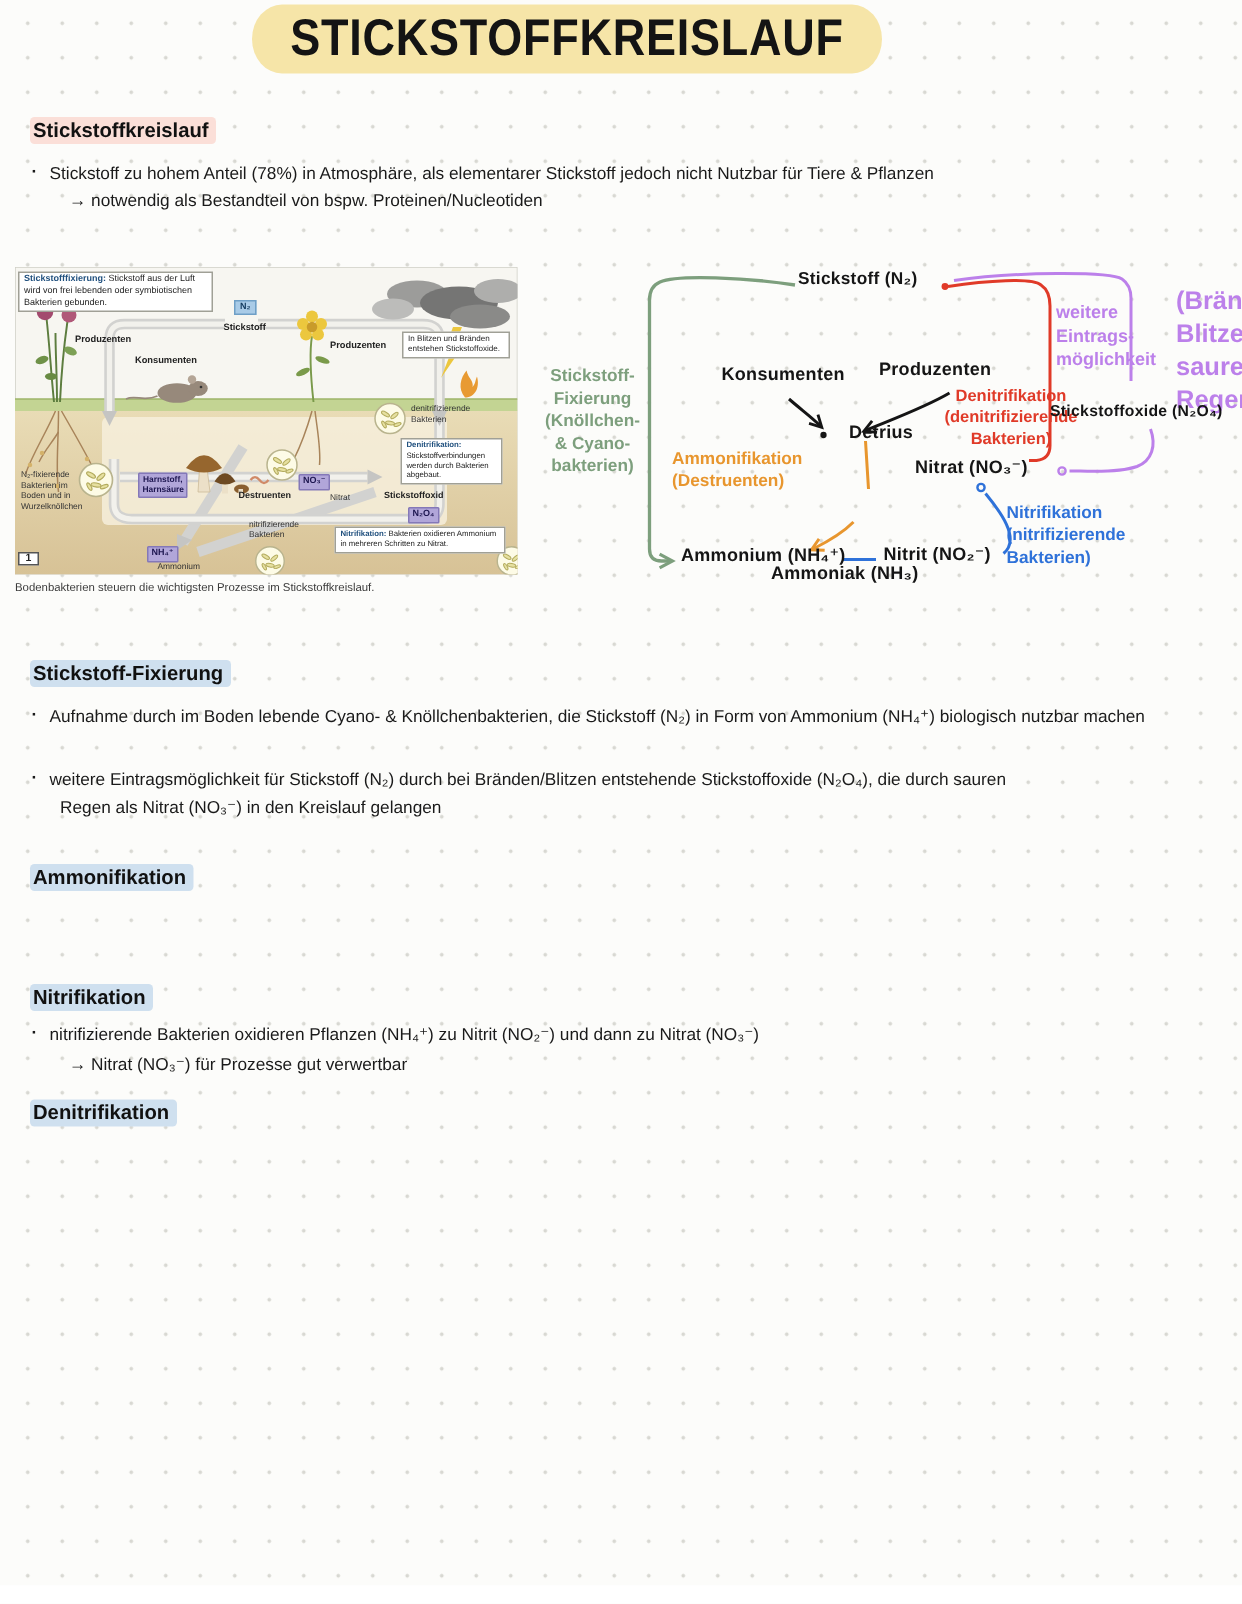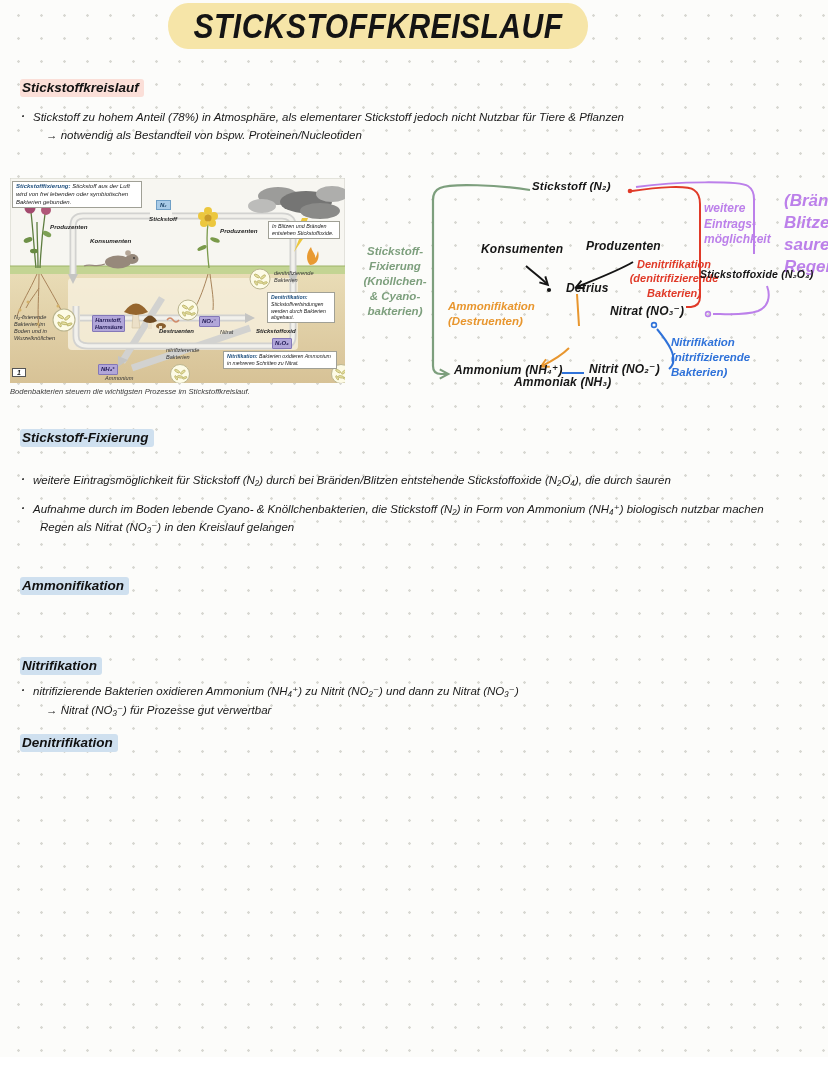--- a/index.html
+++ b/index.html
@@ -4,21 +4,20 @@
 <style>
   * { margin:0; padding:0; box-sizing:border-box; }
   html,body { background:#ffffff; }
   .page {
     position:relative; width:828px; height:1057px; overflow:hidden;
     background-color:#fcfcfa;
     background-image: radial-gradient(circle, #d8d8d2 1.1px, transparent 1.5px);
     background-size: 23px 23px; background-position: 7px 4px;
     font-family:"Liberation Sans","DejaVu Sans",sans-serif;
     color:#1a1a1a;
-    font-style:italic;
   }
   
   .title-wrap { position:absolute; top:6px; left:0; width:100%; text-align:center; }
   .title {
     display:inline-block; background:#f6e5a8; border-radius:48px;
     padding:3px 26px; font-size:30px; font-weight:800; letter-spacing:.5px;
     color:#141414; transform:translateX(-36px) scaleY(1.15);
   }
   
   .sec { position:absolute; left:20px; width:800px; }
@@ -276,34 +275,34 @@
     <div class="dnote c-purple" style="left:356px; top:23px; font-size:12px;">weitere
 Eintrags-
 möglichkeit</div>
     <div class="dnote c-purple" style="left:436px; top:12px; font-size:17px;">(Brände/
 Blitze &amp;
 saurer
 Regen)</div>
     <div class="dlabel" style="left:352px; top:90px; font-size:10.5px;">Stickstoffoxide (N₂O₄)</div>
   </div>
 
-  <section class="sec" style="top:428px">
+  <section class="sec" style="top:440px">
     <div class="sec-h"><span class="hl hl-blue">Stickstoff-Fixierung</span></div>
+    <div class="bullet">Aufnahme durch im Boden lebende Cyano- &amp; Knöllchenbakterien, die Stickstoff (N₂) in Form von Ammonium (NH₄⁺) biologisch nutzbar machen</div>
     <div class="bullet" style="margin-top:25px">weitere Eintragsmöglichkeit für Stickstoff (N₂) durch bei Bränden/Blitzen entstehende Stickstoffoxide (N₂O₄), die durch sauren</div>
-    <div class="bullet">Aufnahme durch im Boden lebende Cyano- &amp; Knöllchenbakterien, die Stickstoff (N₂) in Form von Ammonium (NH₄⁺) biologisch nutzbar machen</div>
     <div class="cont">Regen als Nitrat (NO₃⁻) in den Kreislauf gelangen</div>
   </section>
 
   <section class="sec" style="top:576px">
     <div class="sec-h"><span class="hl hl-blue">Ammonifikation</span></div>
   </section>
 
   <section class="sec" style="top:656px">
     <div class="sec-h"><span class="hl hl-blue">Nitrifikation</span></div>
-    <div class="bullet" style="margin-top:8px">nitrifizierende Bakterien oxidieren Ammonium (NH₄⁺) zu Nitrit (NO₂⁻) und dann zu Nitrat (NO₃⁻)</div>
+    <div class="bullet" style="margin-top:8px">nitrifizierende Bakterien oxidieren Pflanzen (NH₄⁺) zu Nitrit (NO₂⁻) und dann zu Nitrat (NO₃⁻)</div>
     <div class="arrow-line">→ Nitrat (NO₃⁻) für Prozesse gut verwertbar</div>
   </section>
 
   <section class="sec" style="top:733px">
     <div class="sec-h"><span class="hl hl-blue">Denitrifikation</span></div>
   </section>
 
 </div>
 
 </body></html>

